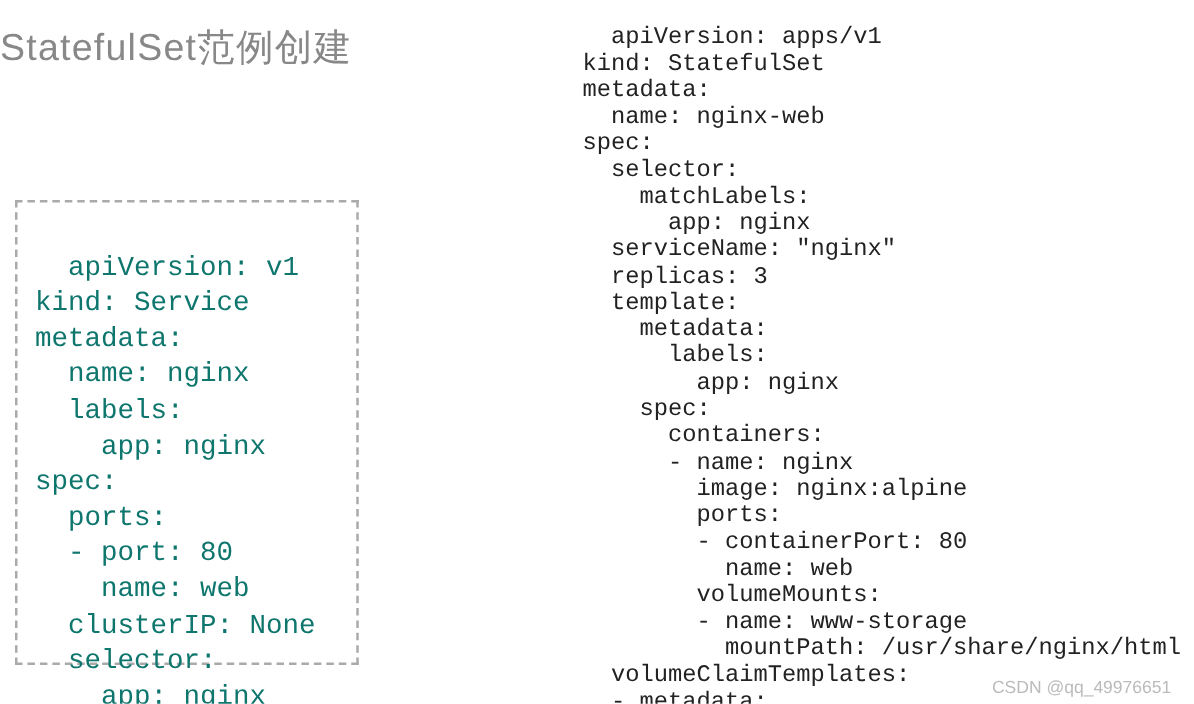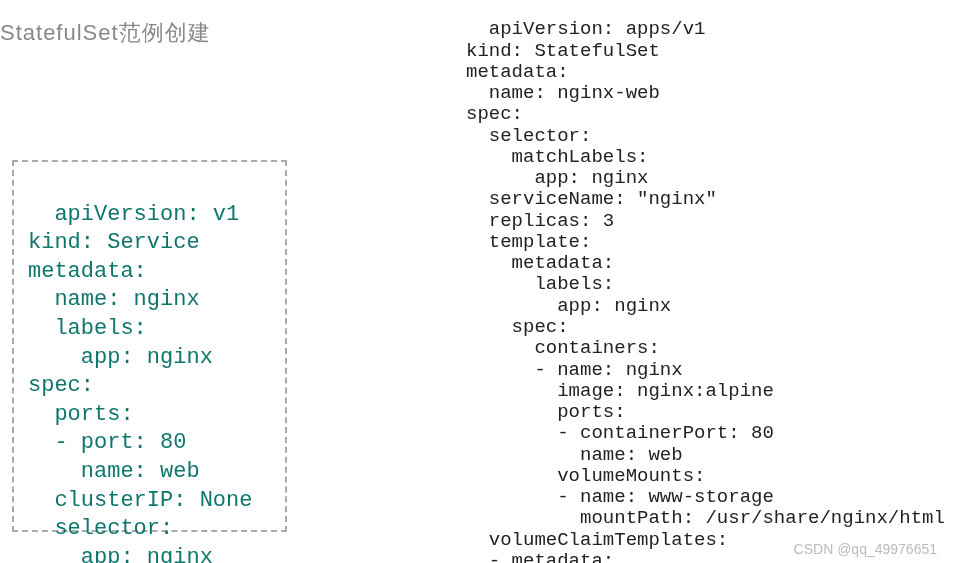--- a/index.html
+++ b/index.html
@@ -12,21 +12,21 @@
       height: 563px;
       background: #ffffff;
       font-family: "Courier New", Consolas, monospace;
       position: relative;
       overflow: hidden;
     }
     .heading {
       position: absolute;
       top: 18px;
       left: 0;
-      font-size: 22px;
+      font-size: 30px;
       color: #888888;
       font-family: "PingFang SC", "Microsoft YaHei", sans-serif;
       font-weight: 400;
       letter-spacing: 1px;
     }
     .code-box-left {
       position: absolute;
       top: 160px;
       left: 12px;
       width: 275px;

